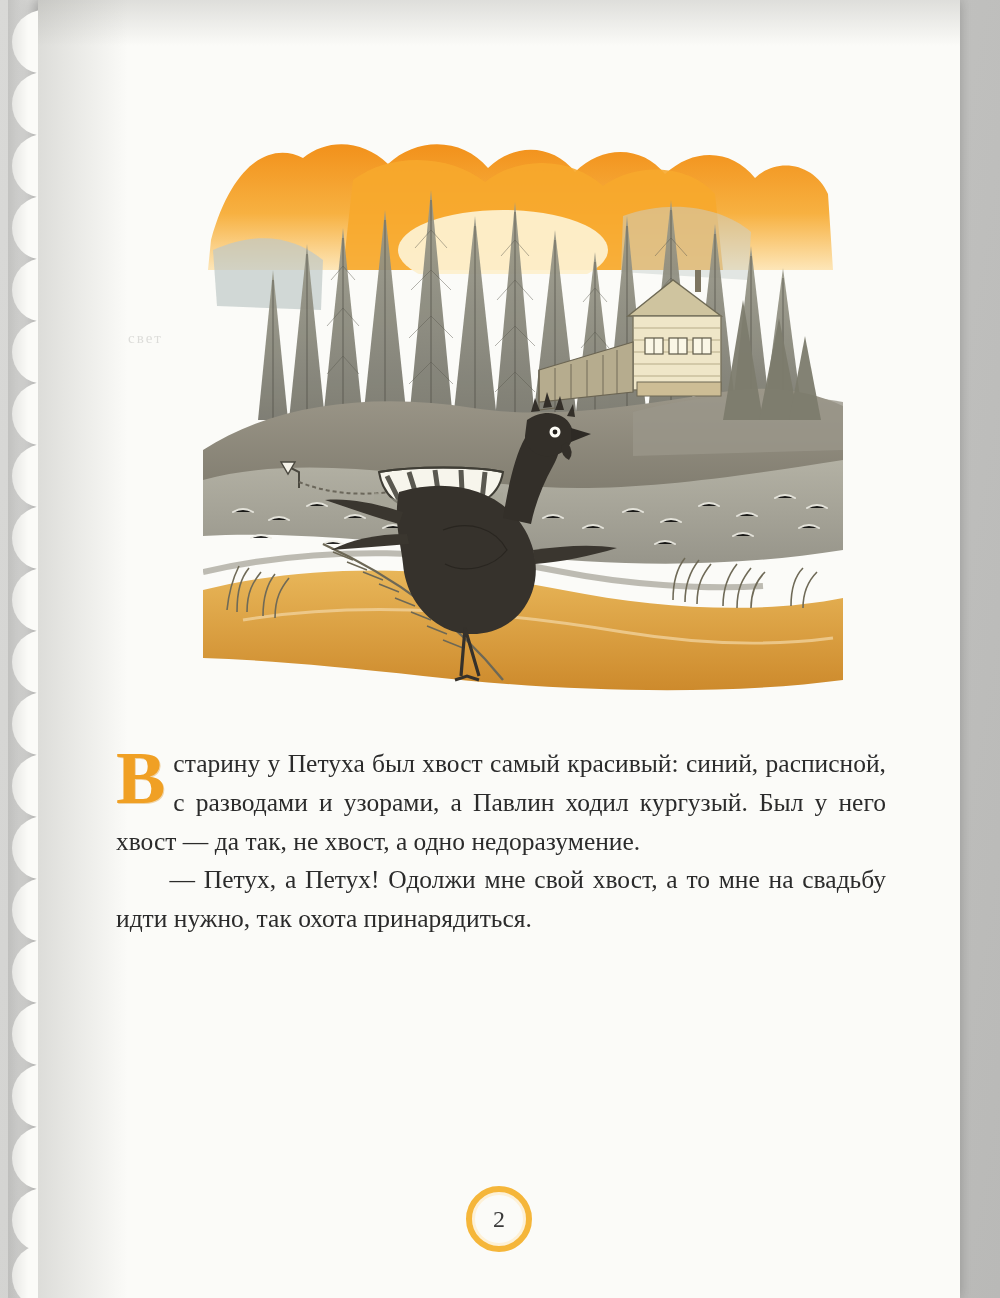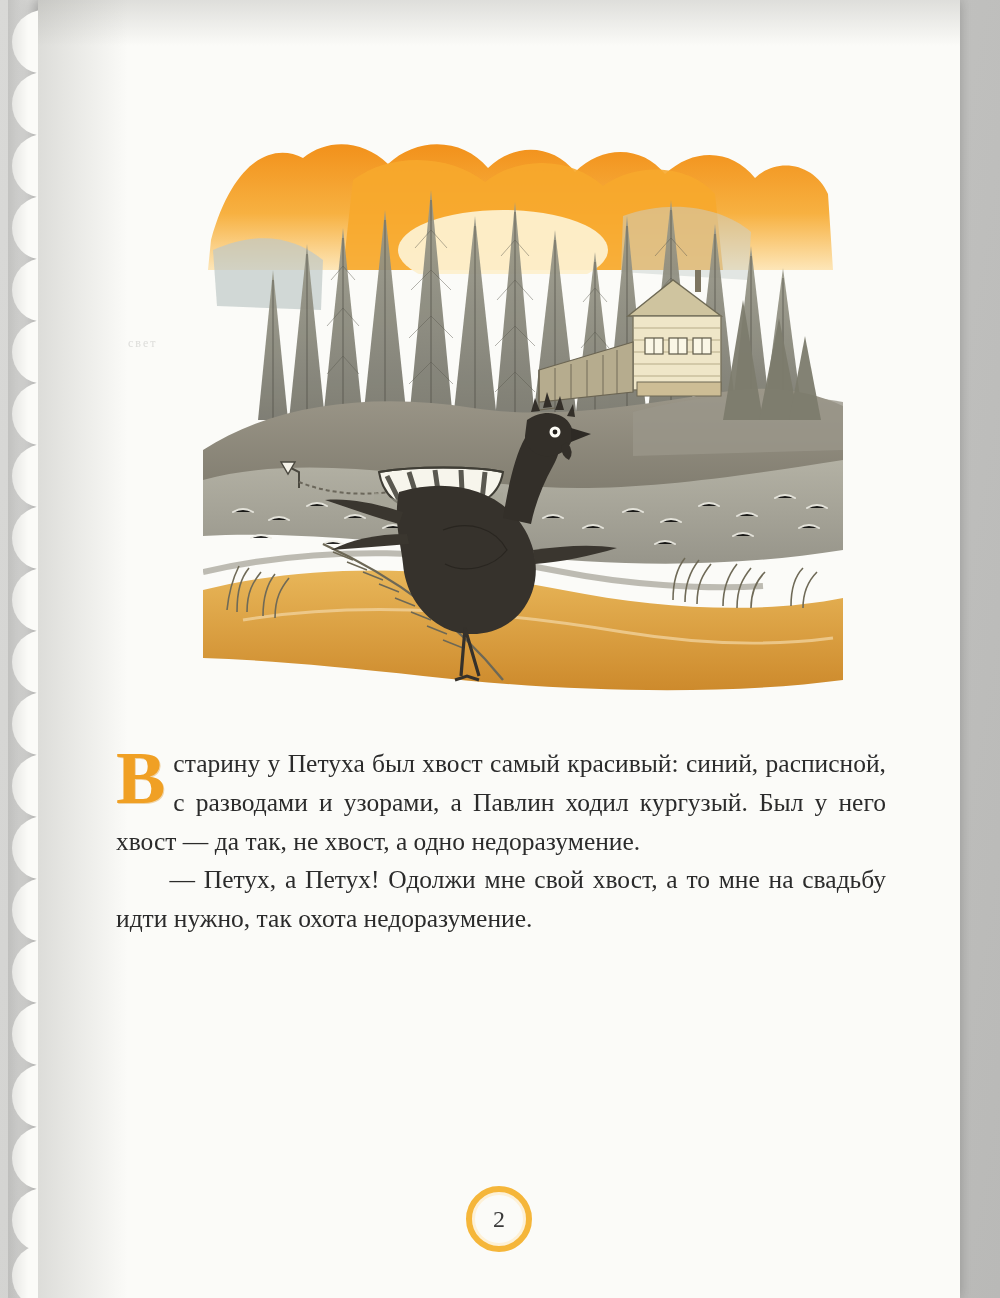--- a/index.html
+++ b/index.html
@@ -55,24 +55,23 @@
     background: linear-gradient(180deg, rgba(120,120,115,0.22), rgba(255,255,255,0));
   }
   #page .leftshade {
     position: absolute;
     left: 0; top: 0; bottom: 0; width: 90px;
     background: linear-gradient(90deg, rgba(150,150,145,0.30), rgba(255,255,255,0));
   }
   #page .ghost {
     position: absolute;
     left: 90px; top: 330px;
-    font-size: 12px;
+    font-size: 15px;
     color: rgba(150,150,145,0.30);
     letter-spacing: 2px;
-    margin-top: 6px;
   }
 
   
   #illo {
     position: absolute;
     left: 165px;
     top: 120px;
     width: 640px;
     height: 590px;
   }
@@ -384,21 +383,21 @@
 
           <path d="M240,410 C266,400 292,408 304,430 C290,448 262,454 242,444" fill="none" stroke="#1f1c18" stroke-width="1.2" opacity="0.6"></path>
         </g>
       </svg>
     </div>
 
     <div id="text">
       <p>
         <span class="dropcap">В</span><span>старину у Петуха был хвост самый красивый: синий, расписной, с разводами и узорами, а Павлин ходил кургузый. Был у него хвост — да так, не хвост, а одно недоразумение.</span>
       </p>
-      <p class="indent">— Петух, а Петух! Одолжи мне свой хвост, а то мне на свадьбу идти нужно, так охота недоразумение.</p>
+      <p class="indent">— Петух, а Петух! Одолжи мне свой хвост, а то мне на свадьбу идти нужно, так охота принарядиться.</p>
     </div>
 
     <div id="folio">
       <div class="ring">
         <span class="num">2</span>
       </div>
     </div>
 
   </div>
 </div>

